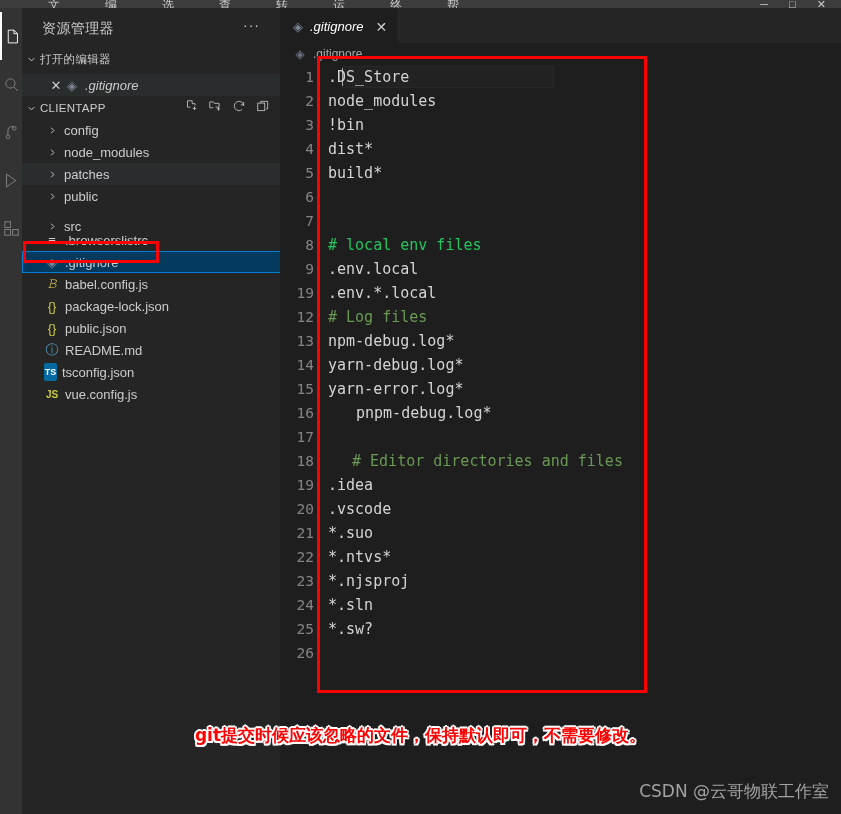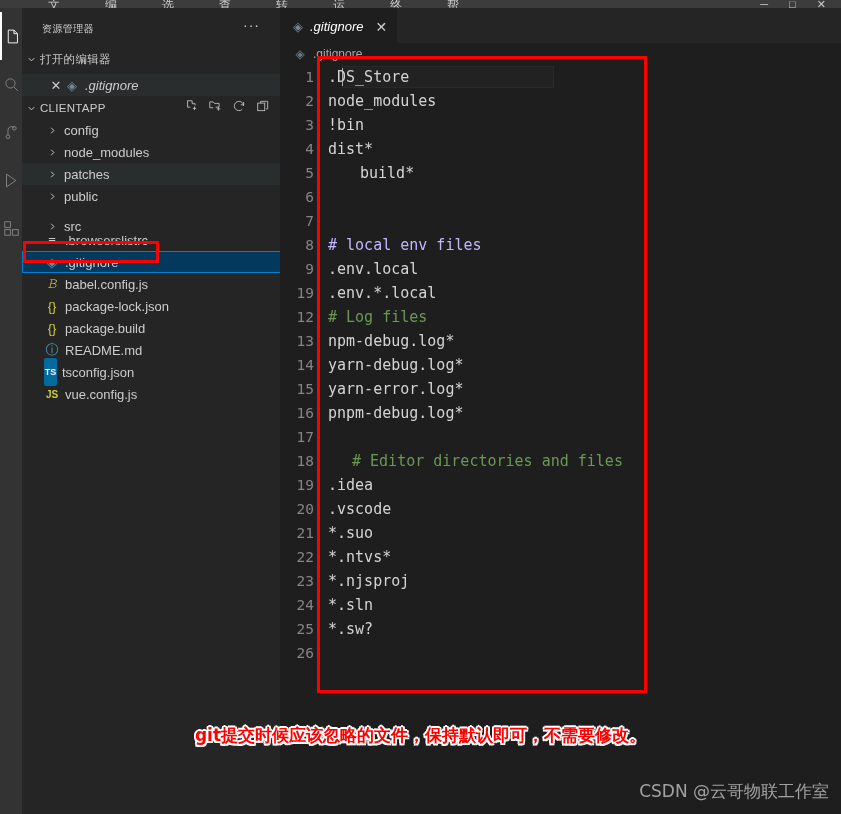--- a/index.html
+++ b/index.html
@@ -19,21 +19,21 @@
 
   
   .activitybar{position:absolute;left:0;top:8px;width:22px;height:806px;background:#333333;}
   .ab-item{position:absolute;left:0;width:22px;height:48px;display:flex;align-items:center;justify-content:center;}
   .ab-item svg{display:block;}
   .ab-active{border-left:2px solid #ffffff;box-sizing:border-box;}
 
   
   .sidebar{position:absolute;left:22px;top:8px;width:258px;height:806px;background:#252526;}
   .sb-title{position:absolute;left:0;top:10px;width:258px;height:22px;display:flex;align-items:center;}
-  .sb-title .t{margin-left:20px;color:#cccccc;font-size:10px;letter-spacing:.4px;}
+  .sb-title .t{margin-left:20px;color:#cccccc;font-size:14px;letter-spacing:.4px;}
   .sb-title .dots{position:absolute;right:20px;top:-1px;color:#cccccc;font-size:14px;letter-spacing:1px;}
 
   .section-head{position:absolute;left:0;width:258px;height:22px;display:flex;align-items:center;}
   .section-head .chev{width:18px;display:flex;justify-content:center;align-items:center;color:#cccccc;}
   .section-head .lbl{color:#cccccc;font-size:11.5px;font-weight:normal;letter-spacing:.3px;}
   .section-head .acts{position:absolute;right:10px;display:flex;gap:10px;align-items:center;}
 
   .row{position:absolute;left:0;width:258px;height:22px;display:flex;align-items:center;cursor:pointer;}
   .row .nm{color:#cccccc;font-size:13px;white-space:nowrap;}
   .row .nm.ital{font-style:italic;}
@@ -245,28 +245,28 @@
         <div class="row" style="top: 265px; padding-left: 22px;">
           <span class="ficon" style="color: rgb(240, 219, 79); font-size: 13px; font-style: italic;">𝙱</span>
           <span class="nm">babel.config.js</span>
         </div>
         <div class="row" style="top: 287px; padding-left: 22px;">
           <span class="ficon" style="color: rgb(203, 203, 65); font-size: 13px;">{}</span>
           <span class="nm">package-lock.json</span>
         </div>
         <div class="row" style="top: 309px; padding-left: 22px;">
           <span class="ficon" style="color: rgb(203, 203, 65); font-size: 13px;">{}</span>
-          <span class="nm">package.build</span>
+          <span class="nm">public.json</span>
         </div>
         <div class="row" style="top: 331px; padding-left: 22px;">
           <span class="ficon" style="color: rgb(81, 154, 186); font-size: 13px;">ⓘ</span>
           <span class="nm">README.md</span>
         </div>
         <div class="row" style="top: 353px; padding-left: 22px;">
-          <span class="ficon" style="color: rgb(255, 255, 255); font-size: 9px; background: #0369a1; border-radius: 2px; width: 13px; height: 28px; font-weight: bold;">TS</span>
+          <span class="ficon" style="color: rgb(255, 255, 255); font-size: 9px; background: #0369a1; border-radius: 2px; width: 13px; height: 18px; font-weight: bold;">TS</span>
           <span class="nm">tsconfig.json</span>
         </div>
         <div class="row" style="top: 375px; padding-left: 22px;">
           <span class="ficon" style="color: rgb(203, 203, 65); font-size: 10px; font-weight: bold;">JS</span>
           <span class="nm">vue.config.js</span>
         </div>
       </div>
   </div>
 
   <div class="editor">
@@ -298,33 +298,33 @@
         <div class="codeline">
           <span class="ln">3</span>
           <span class="code" style="position: relative;">!bin</span>
         </div>
         <div class="codeline">
           <span class="ln">4</span>
           <span class="code" style="position: relative;">dist*</span>
         </div>
         <div class="codeline">
           <span class="ln">5</span>
-          <span class="code" style="position: relative; margin-left: 32px;">build*</span>
+          <span class="code" style="position: relative;">build*</span>
         </div>
         <div class="codeline">
           <span class="ln">6</span>
           <span class="code" style="position: relative;"></span>
         </div>
         <div class="codeline">
           <span class="ln">7</span>
           <span class="code" style="position: relative;"></span>
         </div>
         <div class="codeline">
           <span class="ln">8</span>
-          <span class="code cmt" style="color: #c4b5fd; position: relative;"># local env files</span>
+          <span class="code cmt" style="color: #22c55e; position: relative;"># local env files</span>
         </div>
         <div class="codeline">
           <span class="ln">9</span>
           <span class="code" style="position: relative;">.env.local</span>
         </div>
         <div class="codeline">
           <span class="ln">19</span>
           <span class="code" style="position: relative;">.env.*.local</span>
         </div>
         <div class="codeline">
@@ -338,21 +338,21 @@
         <div class="codeline">
           <span class="ln">14</span>
           <span class="code" style="position: relative;">yarn-debug.log*</span>
         </div>
         <div class="codeline">
           <span class="ln">15</span>
           <span class="code" style="position: relative;">yarn-error.log*</span>
         </div>
         <div class="codeline">
           <span class="ln">16</span>
-          <span class="code" style="position: relative;">pnpm-debug.log*</span>
+          <span class="code" style="position: relative; margin-left: 28px;">pnpm-debug.log*</span>
         </div>
         <div class="codeline">
           <span class="ln">17</span>
           <span class="code" style="position: relative;"></span>
         </div>
         <div class="codeline">
           <span class="ln">18</span>
           <span class="code cmt" style="color: rgb(106, 153, 85); position: relative; margin-left: 24px;"># Editor directories and files</span>
         </div>
         <div class="codeline">

